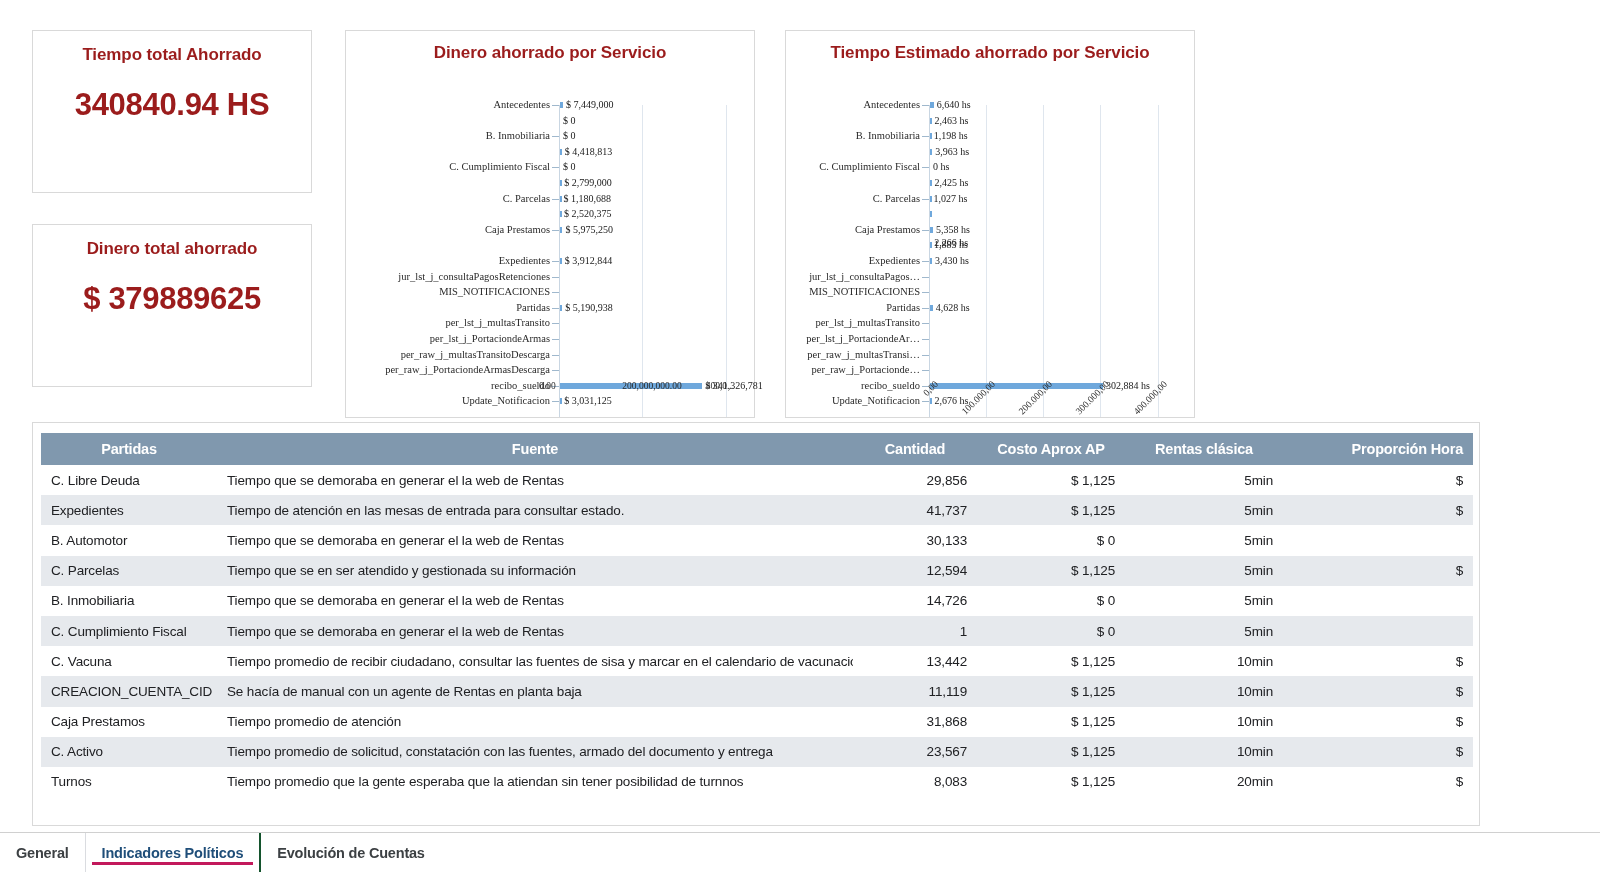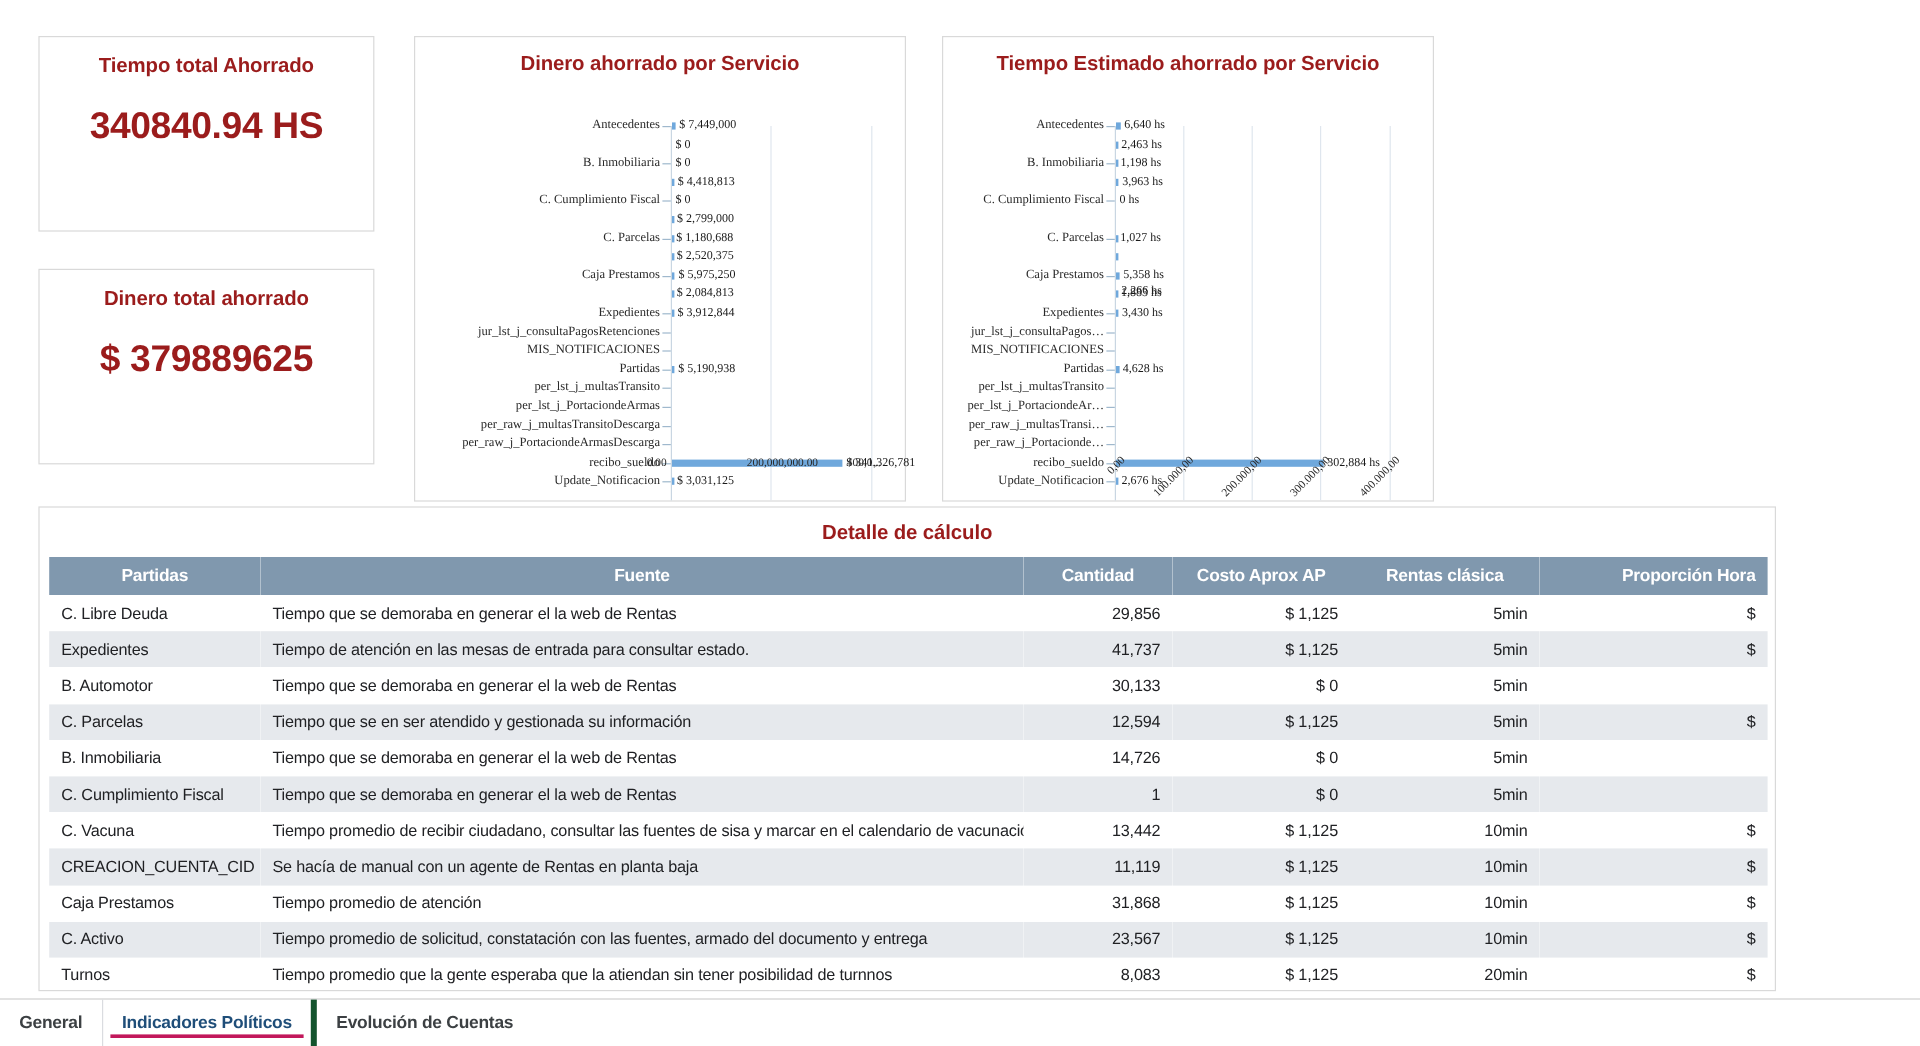--- a/index.html
+++ b/index.html
@@ -183,21 +183,21 @@
     padding: 0 16px;
     font-size: 14.5px;
     font-weight: bold;
     color: #3c4043;
     cursor: pointer;
     letter-spacing: -0.2px;
   }
   .tab.active {
     color: #1f4e79;
     border-left: 1px solid #dadce0;
-    border-right: 5px solid #14532d;
+    border-right: 2px solid #14532d;
   }
   .tab.active .tab-underline {
     position: absolute;
     left: 6px; right: 6px; bottom: 7px;
     height: 3px;
     background: #c2185b;
   }
 </style>
 </head>
 <body>
@@ -259,25 +259,20 @@
         <div class="cat-row" style="top: 131.2px; --axisx: 213px;">
           <div class="cat-label" style="width: 205px;"></div>
           <div class="bar" style="left: 214px; width: 2px;"></div>
           <div class="bar-value" style="left: 218.05px;">$ 2,520,375</div>
         </div>
         <div class="cat-row" style="top: 146.8px; --axisx: 213px;">
           <div class="cat-label" style="width: 205px;">Caja Prestamos</div>
           <div class="tick-mark" style="left: 206px;"></div>
           <div class="bar" style="left: 214px; width: 2.48969px;"></div>
           <div class="bar-value" style="left: 219.49px;">$ 5,975,250</div>
-        </div>
-        <div class="cat-row" style="top: 162.4px; --axisx: 213px;">
-          <div class="cat-label" style="width: 205px;"></div>
-          <div class="bar" style="left: 214px; width: 2px;"></div>
-          <div class="bar-value" style="left: 217.869px;">$ 2,084,813</div>
         </div>
         <div class="cat-row" style="top: 178px; --axisx: 213px;">
           <div class="cat-label" style="width: 205px;">Expedientes</div>
           <div class="tick-mark" style="left: 206px;"></div>
           <div class="bar" style="left: 214px; width: 2px;"></div>
           <div class="bar-value" style="left: 218.63px;">$ 3,912,844</div>
         </div>
         <div class="cat-row" style="top: 193.6px; --axisx: 213px;">
           <div class="cat-label" style="width: 205px;">jur_lst_j_consultaPagosRetenciones</div>
           <div class="tick-mark" style="left: 206px;"></div>
@@ -354,20 +349,25 @@
         <div class="cat-row" style="top: 68.8px; --axisx: 143px;">
           <div class="cat-label" style="width: 140px;"></div>
           <div class="bar" style="left: 144px; width: 2.26457px;"></div>
           <div class="bar-value" style="left: 149.265px;">3,963 hs</div>
         </div>
         <div class="cat-row" style="top: 84.4px; --axisx: 143px;">
           <div class="cat-label" style="width: 140px;">C. Cumplimiento Fiscal</div>
           <div class="tick-mark" style="left: 136px;"></div>
           <div class="bar-value" style="left: 147px;">0 hs</div>
         </div>
+        <div class="cat-row" style="top: 100px; --axisx: 143px;">
+          <div class="cat-label" style="width: 140px;"></div>
+          <div class="bar" style="left: 144px; width: 2px;"></div>
+          <div class="bar-value" style="left: 148.386px;">2,425 hs</div>
+        </div>
         <div class="cat-row" style="top: 115.6px; --axisx: 143px;">
           <div class="cat-label" style="width: 140px;">C. Parcelas</div>
           <div class="tick-mark" style="left: 136px;"></div>
           <div class="bar" style="left: 144px; width: 2px;"></div>
           <div class="bar-value" style="left: 147.587px;">1,027 hs</div>
         </div>
         <div class="cat-row" style="top: 131.2px; --axisx: 143px;">
           <div class="cat-label" style="width: 140px;"></div>
           <div class="bar" style="left: 144px; width: 2px;"></div>
           <div class="bar-value" style="left: 148.295px; margin-top: 29px;">2,266 hs</div>
@@ -433,21 +433,20 @@
         </div>
         <div class="xtick rot" style="left: 103px; top: 304px; width: 44px;">0,00</div>
         <div class="xtick rot" style="left: 160.143px; top: 304px; width: 44px;">100.000,00</div>
         <div class="xtick rot" style="left: 217.286px; top: 304px; width: 44px;">200.000,00</div>
         <div class="xtick rot" style="left: 274.429px; top: 304px; width: 44px;">300.000,00</div>
         <div class="xtick rot" style="left: 331.571px; top: 304px; width: 44px;">400.000,00</div>
       </div>
   </div>
 
   <div class="panel" style="left:32px; top:422px; width:1448px; height:404px; overflow:hidden;">
-    <div class="table-title">Detalle de cálculo</div>
     <table class="detail">
       <thead>
         <tr>
           <th class="c-serv">Partidas</th>
           <th class="c-fuente">Fuente</th>
           <th class="c-cant">Cantidad</th>
           <th class="c-costo">Costo Aprox AP</th>
           <th class="c-demora">Rentas clásica</th>
           <th class="c-prop">Proporción Hora</th>
         </tr>

